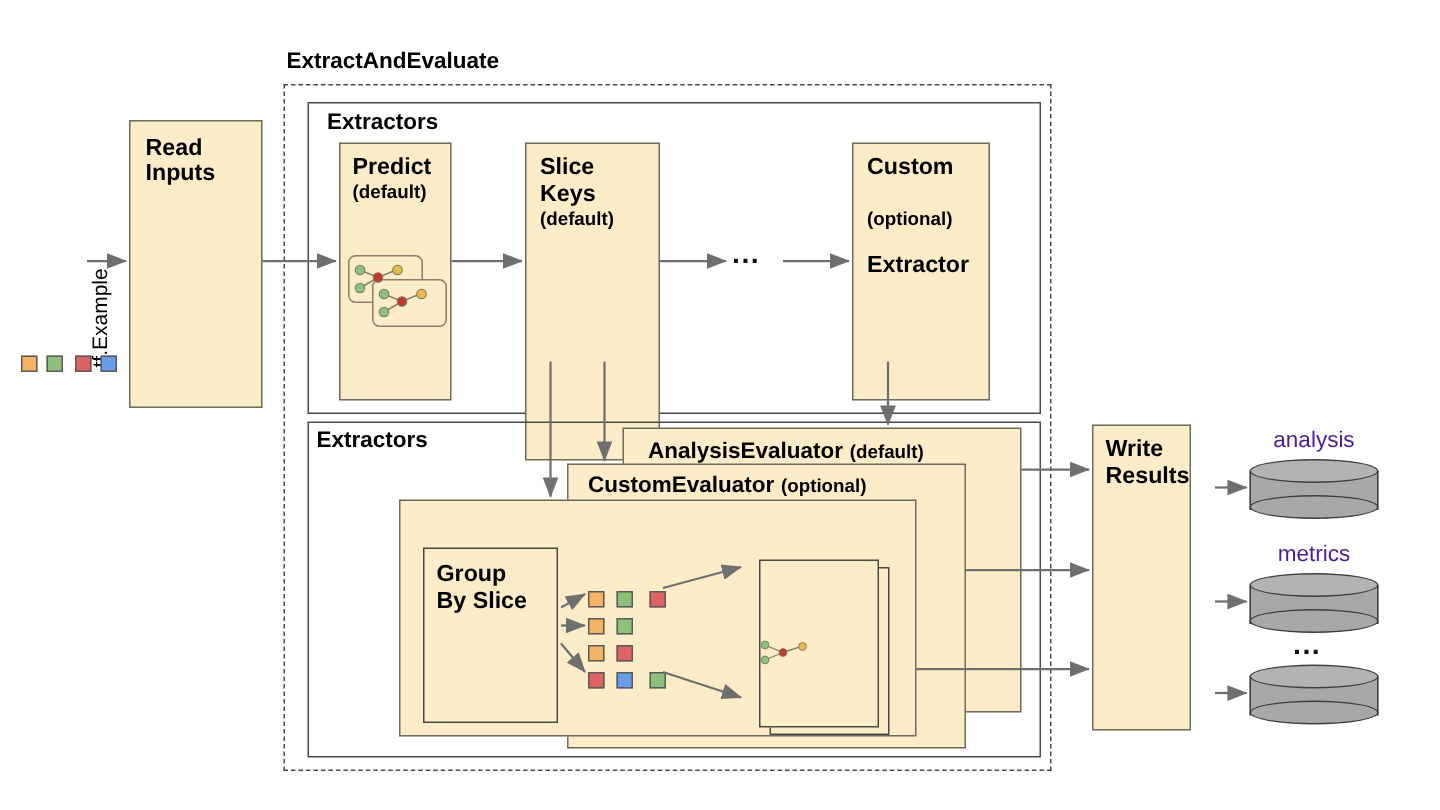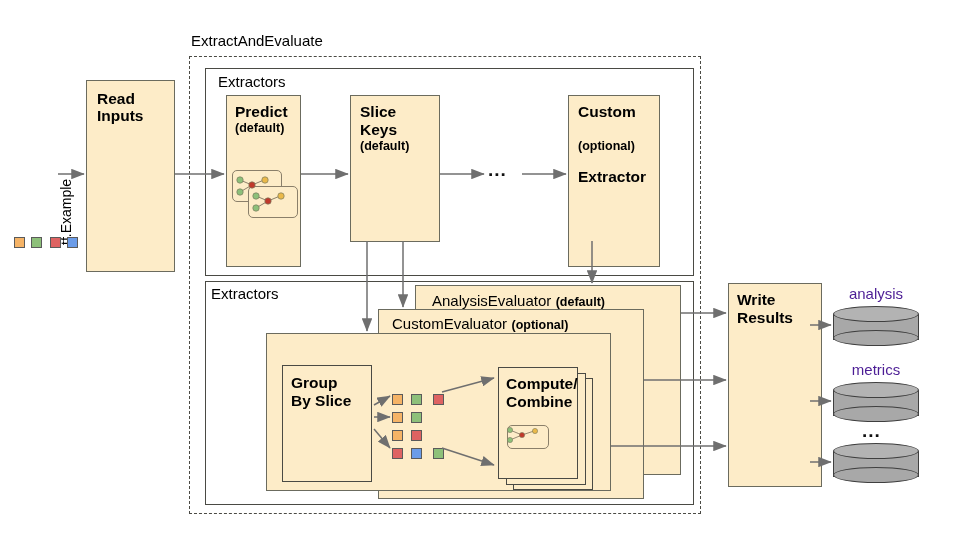--- a/index.html
+++ b/index.html
@@ -10,21 +10,21 @@
   .box{position:absolute;box-sizing:border-box;}
 
   
   .tan{background:#fdecc8;border:1.4px solid #6b6b5e;}
   
   .plain{background:transparent;border:1.4px solid #4a4a44;}
   
   .dashed{background:transparent;border:1.8px dashed #4a4a44;}
 
   .lbl{position:absolute;font-weight:bold;color:#000;line-height:1.12;}
-  .ttl{font-size:15px;font-weight:normal;}
+  .ttl{font-size:15px;font-weight:bold;}
   .sub{font-size:12.5px;font-weight:bold;}
   .boxttl{font-size:15.5px;font-weight:bold;line-height:1.14;}
   .boxsub{font-size:12.5px;font-weight:bold;line-height:1.14;}
 
   .vert{position:absolute;font-size:14px;color:#000;
         transform:rotate(-90deg);transform-origin:left top;white-space:nowrap;}
 
   .sw{position:absolute;width:11px;height:11px;border:1.6px solid #5a5a5a;box-sizing:border-box;}
   .c-or{background:#f5b366;} .c-gr{background:#8dc07a;}
   .c-rd{background:#de6362;} .c-bl{background:#6b9ce8;}
@@ -71,21 +71,21 @@
   <div class="lbl ttl" style="left:218px;top:74px;">Extractors</div>
 
   <div class="box tan" style="left:226px;top:95px;width:75px;height:172px;">
     <div class="lbl boxttl" style="left:8px;top:7px;">Predict</div>
     <div class="lbl boxsub" style="left:8px;top:25px;">(default)</div>
 
     <div class="minibox" style="left:5px;top:74px;width:48px;height:30px;"></div>
     <div class="minibox" style="left:21px;top:90px;width:48px;height:30px;"></div>
   </div>
 
-  <div class="box tan" style="left:350px;top:95px;width:90px;height:147px;">
+  <div class="box tan" style="left:350px;top:95px;width:90px;height:212px;">
     <div class="lbl boxttl" style="left:9px;top:7px;">Slice</div>
     <div class="lbl boxttl" style="left:9px;top:25px;">Keys</div>
     <div class="lbl boxsub" style="left:9px;top:43px;">(default)</div>
   </div>
 
   <div class="dots" style="left:488px;top:159px;">...</div>
 
   <div class="box tan" style="left:568px;top:95px;width:92px;height:172px;">
     <div class="lbl boxttl" style="left:9px;top:7px;text-align:right;">Custom</div>
     <div class="lbl boxttl" style="left:9px;top:25px;margin-top:47px;">Extractor</div>
@@ -132,28 +132,23 @@
       </div>
       <div style="position:relative;height:18px;">
         <div class="sw c-rd" style="left:0px;top:0px;"></div>
         <div class="sw c-bl" style="left:19px;top:0px;"></div>
         <div class="sw c-gr" style="left:41px;top:0px;"></div>
       </div>
     </div>
 
     <div class="box plain" style="left:246px;top:44px;width:80px;height:112px;background:#fdecc8;"></div>
     <div class="box plain" style="left:239px;top:39px;width:80px;height:112px;background:#fdecc8;"></div>
-    <div class="box plain" style="left:231px;top:33px;width:80px;height:112px;background:#fdecc8;">
-      <div class="lbl boxttl" style="left:7px;top:7px;">Compute/</div>
-      <div class="lbl boxttl" style="left:7px;top:25px;">Combine</div>
-      <div class="minibox" style="left:8px;top:57px;width:40px;height:22px;"></div>
-    </div>
-  </div>
-
-  <div class="box tan" style="left:728px;top:283px;width:94px;height:204px;">
+  </div>
+
+  <div class="box tan" style="left:728px;top:283px;width:66px;height:204px;">
     <div class="lbl boxttl" style="left:8px;top:7px;">Write</div>
     <div class="lbl boxttl" style="left:8px;top:25px;">Results</div>
   </div>
 
   <div class="cyllbl" style="left:828px;top:285px;width:96px;">analysis</div>
   <div class="cylwrap" style="left:833px;top:306px;width:86px;height:40px;">
     <div class="body" style="height:26px;"></div>
     <div class="bot"></div>
     <div class="cap"></div>
   </div>

